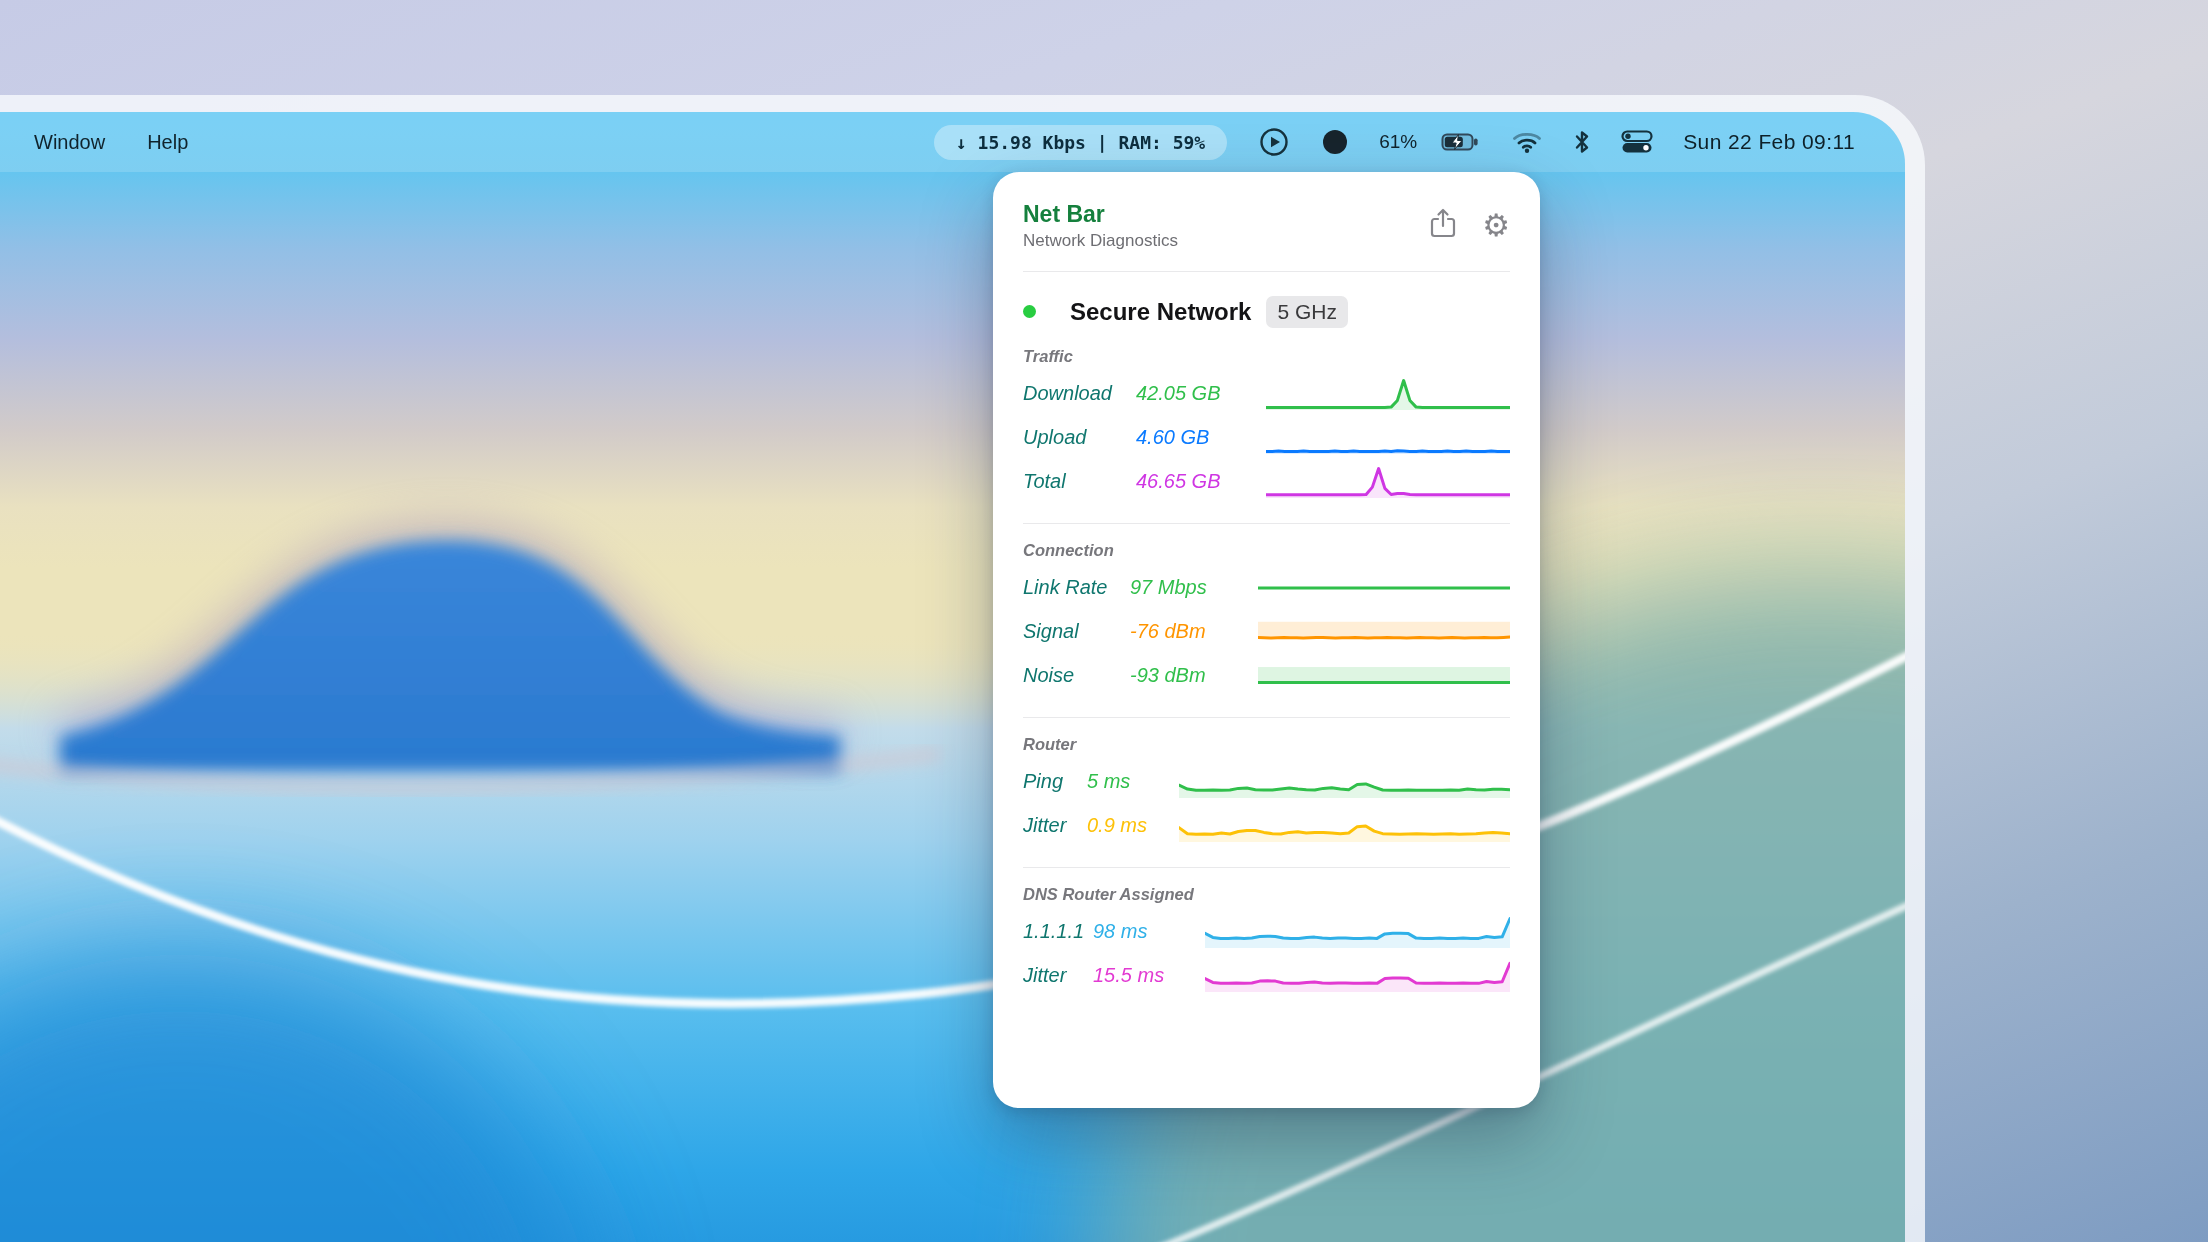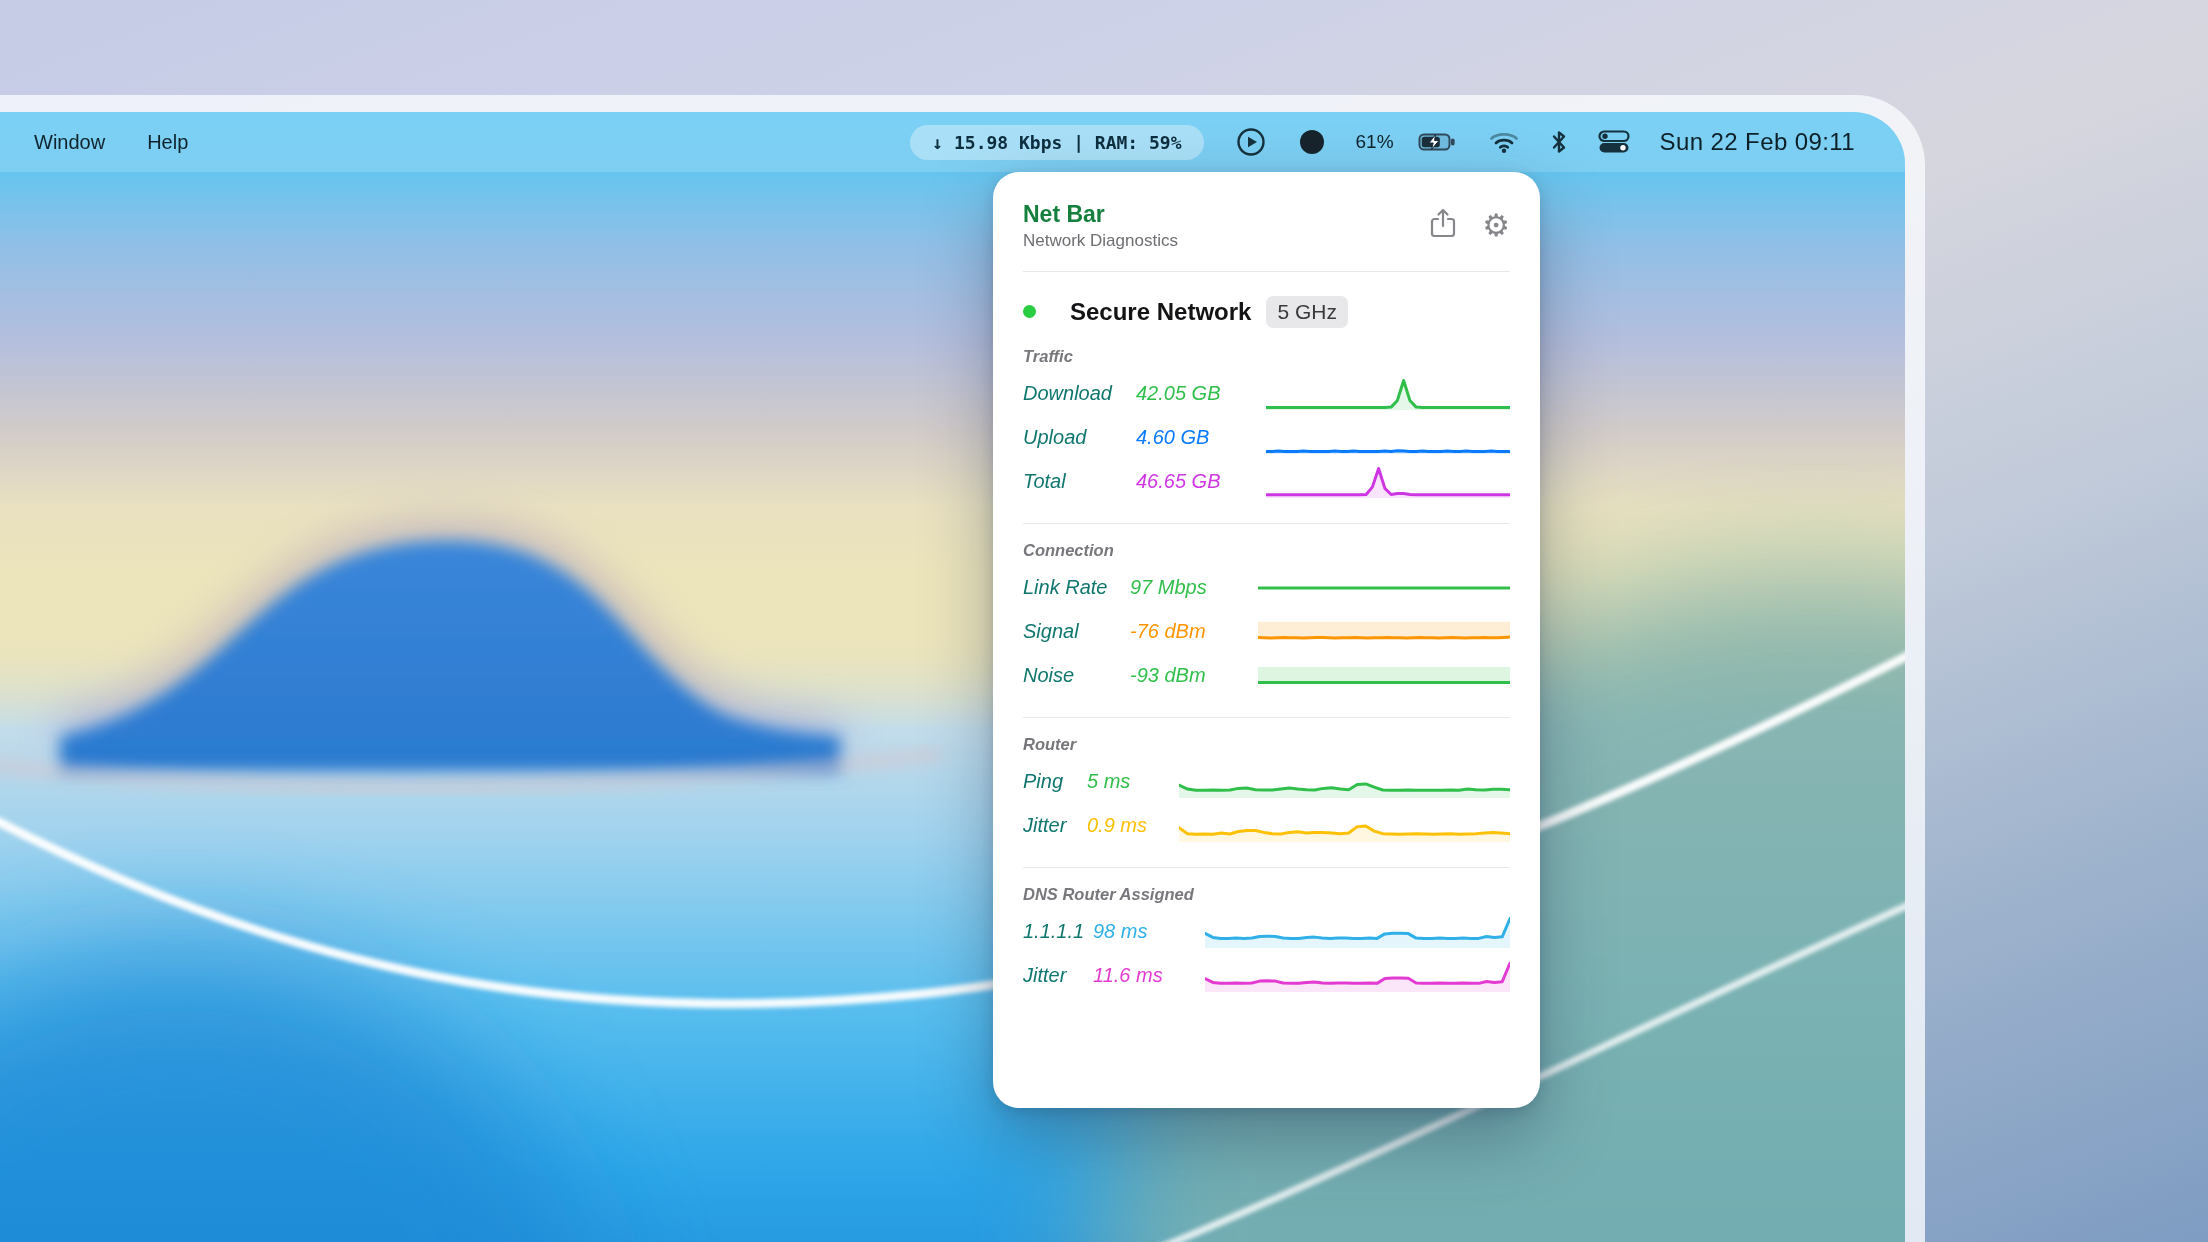--- a/index.html
+++ b/index.html
@@ -33,21 +33,21 @@
   .menu-item { font-size:20px; font-weight:500; margin-right:42px; color:#10232c; }
   .mb-right { margin-left:auto; display:flex; align-items:center; gap:30px; }
   .status-pill {
     background:rgba(255,255,255,0.35); border-radius:999px;
     padding:7px 22px; font-family:"DejaVu Sans Mono", monospace;
     font-size:18px; font-weight:700; color:#0d2e3e; white-space:pre;
   }
   .mb-icon { display:flex; align-items:center; }
   .battery-group { display:flex; align-items:center; gap:24px; }
   .battery-pct { font-size:19px; font-weight:500; color:#10232c; }
-  .clock { font-size:24px; font-weight:500; color:#0d2028; letter-spacing:.4px; white-space:pre; }
+  .clock { font-size:21px; font-weight:500; color:#0d2028; letter-spacing:.4px; white-space:pre; }
 
   
   .popover {
     position:absolute; left:993px; top:172px; width:547px; height:936px;
     background:#ffffff; border-radius:26px;
     box-shadow:0 30px 70px rgba(20,40,70,0.35), 0 4px 14px rgba(20,40,70,0.18);
     padding:28px 30px 0 30px;
     display:flex; flex-direction:column; overflow:hidden;
   }
   .pop-header { display:flex; align-items:flex-start; padding-bottom:20px; border-bottom:1px solid #e9e9eb; }
@@ -310,21 +310,21 @@
           <div class="row">
     <span class="row-label">1.1.1.1</span>
     <span class="row-value" style="color: rgb(47, 176, 232);">98 ms</span>
     <svg class="spark" viewBox="0 0 100 32" preserveAspectRatio="none">
               <path d="M0,32 L0.00,17.28 L2.56,21.44 L5.13,22.40 L7.69,22.40 L10.26,22.08 L12.82,22.40 L15.38,22.08 L17.95,20.48 L20.51,20.16 L23.08,20.48 L25.64,22.08 L28.21,22.40 L30.77,22.40 L33.33,21.44 L35.90,21.12 L38.46,22.08 L41.03,22.40 L43.59,22.08 L46.15,22.08 L48.72,22.40 L51.28,22.40 L53.85,22.08 L56.41,22.40 L58.97,17.92 L61.54,17.28 L64.10,17.28 L66.67,17.60 L69.23,22.08 L71.79,22.40 L74.36,22.40 L76.92,22.08 L79.49,22.40 L82.05,22.40 L84.62,22.08 L87.18,22.40 L89.74,22.40 L92.31,20.48 L94.87,21.44 L97.44,20.80 L100.00,2.56 L100,32 Z" fill="#2fb0e8" opacity="0.13"></path>
               <polyline points="0.00,17.28 2.56,21.44 5.13,22.40 7.69,22.40 10.26,22.08 12.82,22.40 15.38,22.08 17.95,20.48 20.51,20.16 23.08,20.48 25.64,22.08 28.21,22.40 30.77,22.40 33.33,21.44 35.90,21.12 38.46,22.08 41.03,22.40 43.59,22.08 46.15,22.08 48.72,22.40 51.28,22.40 53.85,22.08 56.41,22.40 58.97,17.92 61.54,17.28 64.10,17.28 66.67,17.60 69.23,22.08 71.79,22.40 74.36,22.40 76.92,22.08 79.49,22.40 82.05,22.40 84.62,22.08 87.18,22.40 89.74,22.40 92.31,20.48 94.87,21.44 97.44,20.80 100.00,2.56" fill="none" stroke="#2fb0e8" stroke-width="3" stroke-linejoin="round" stroke-linecap="round" vector-effect="non-scaling-stroke"></polyline>
             </svg>
   </div>
           <div class="row">
     <span class="row-label">Jitter</span>
-    <span class="row-value" style="color: rgb(226, 58, 210);">11.6 ms</span>
+    <span class="row-value" style="color: rgb(226, 58, 210);">15.5 ms</span>
     <svg class="spark" viewBox="0 0 100 32" preserveAspectRatio="none">
               <path d="M0,32 L0.00,18.56 L2.56,22.40 L5.13,23.36 L7.69,23.36 L10.26,23.04 L12.82,23.36 L15.38,23.04 L17.95,21.12 L20.51,20.80 L23.08,21.12 L25.64,23.04 L28.21,23.36 L30.77,23.36 L33.33,22.40 L35.90,22.08 L38.46,23.04 L41.03,23.36 L43.59,23.04 L46.15,23.04 L48.72,23.36 L51.28,23.36 L53.85,23.04 L56.41,23.36 L58.97,18.56 L61.54,17.92 L64.10,17.92 L66.67,18.24 L69.23,23.04 L71.79,23.36 L74.36,23.36 L76.92,23.04 L79.49,23.36 L82.05,23.36 L84.62,23.04 L87.18,23.36 L89.74,23.36 L92.31,21.44 L94.87,22.40 L97.44,21.76 L100.00,3.20 L100,32 Z" fill="#e23ad2" opacity="0.13"></path>
               <polyline points="0.00,18.56 2.56,22.40 5.13,23.36 7.69,23.36 10.26,23.04 12.82,23.36 15.38,23.04 17.95,21.12 20.51,20.80 23.08,21.12 25.64,23.04 28.21,23.36 30.77,23.36 33.33,22.40 35.90,22.08 38.46,23.04 41.03,23.36 43.59,23.04 46.15,23.04 48.72,23.36 51.28,23.36 53.85,23.04 56.41,23.36 58.97,18.56 61.54,17.92 64.10,17.92 66.67,18.24 69.23,23.04 71.79,23.36 74.36,23.36 76.92,23.04 79.49,23.36 82.05,23.36 84.62,23.04 87.18,23.36 89.74,23.36 92.31,21.44 94.87,22.40 97.44,21.76 100.00,3.20" fill="none" stroke="#e23ad2" stroke-width="3" stroke-linejoin="round" stroke-linecap="round" vector-effect="non-scaling-stroke"></polyline>
             </svg>
   </div>
         </div>
   </section>
     </div>
 
 </div>

